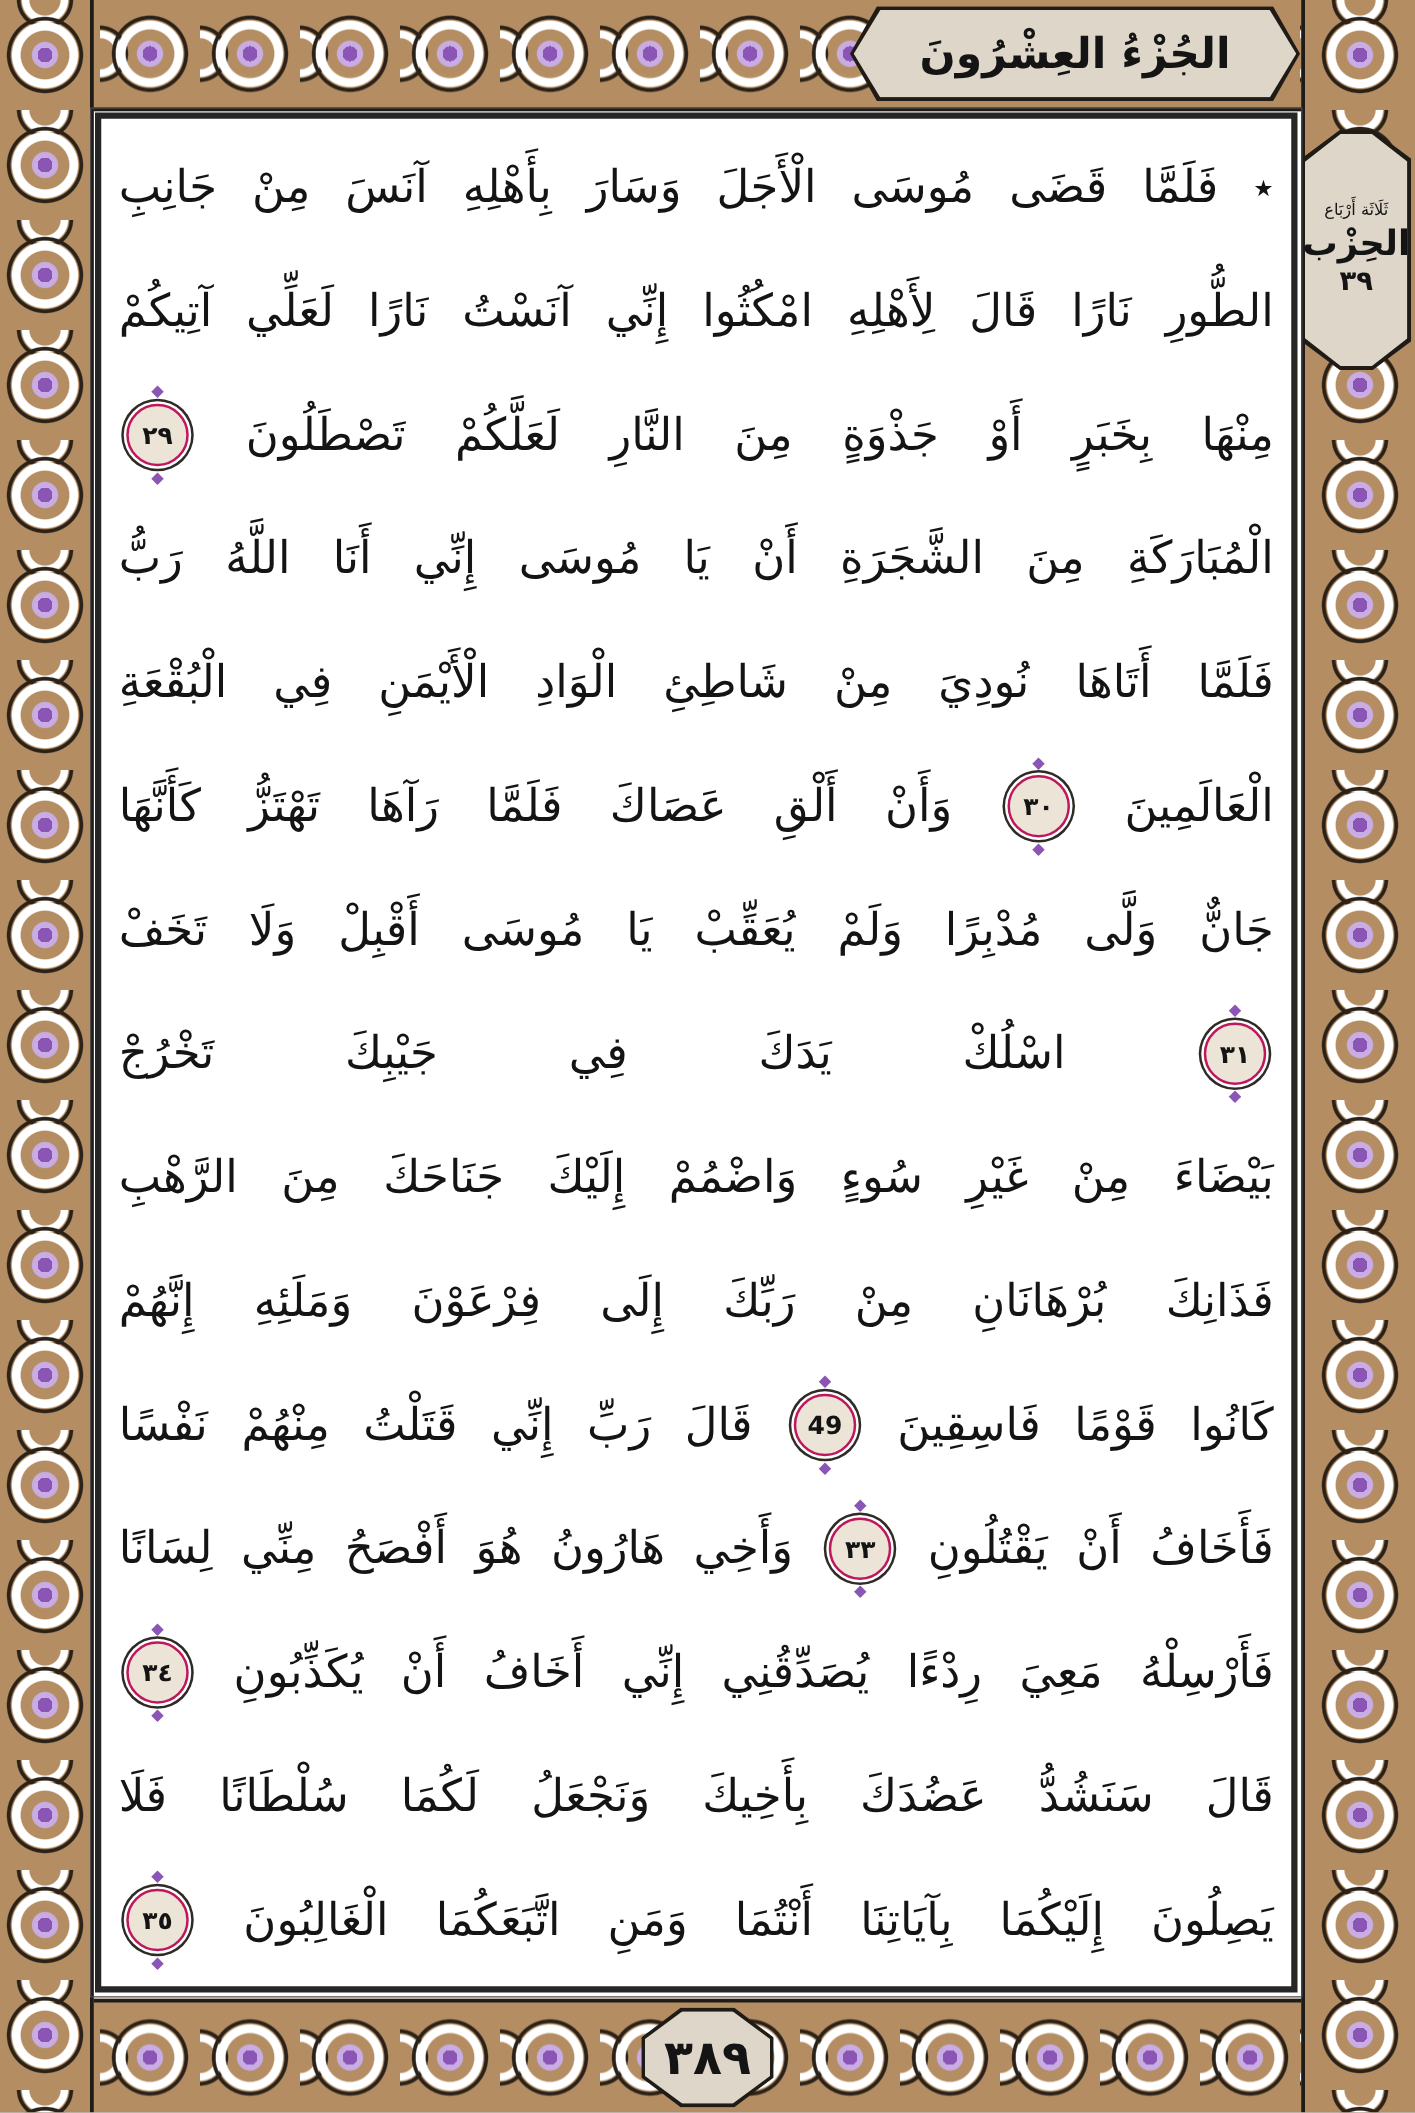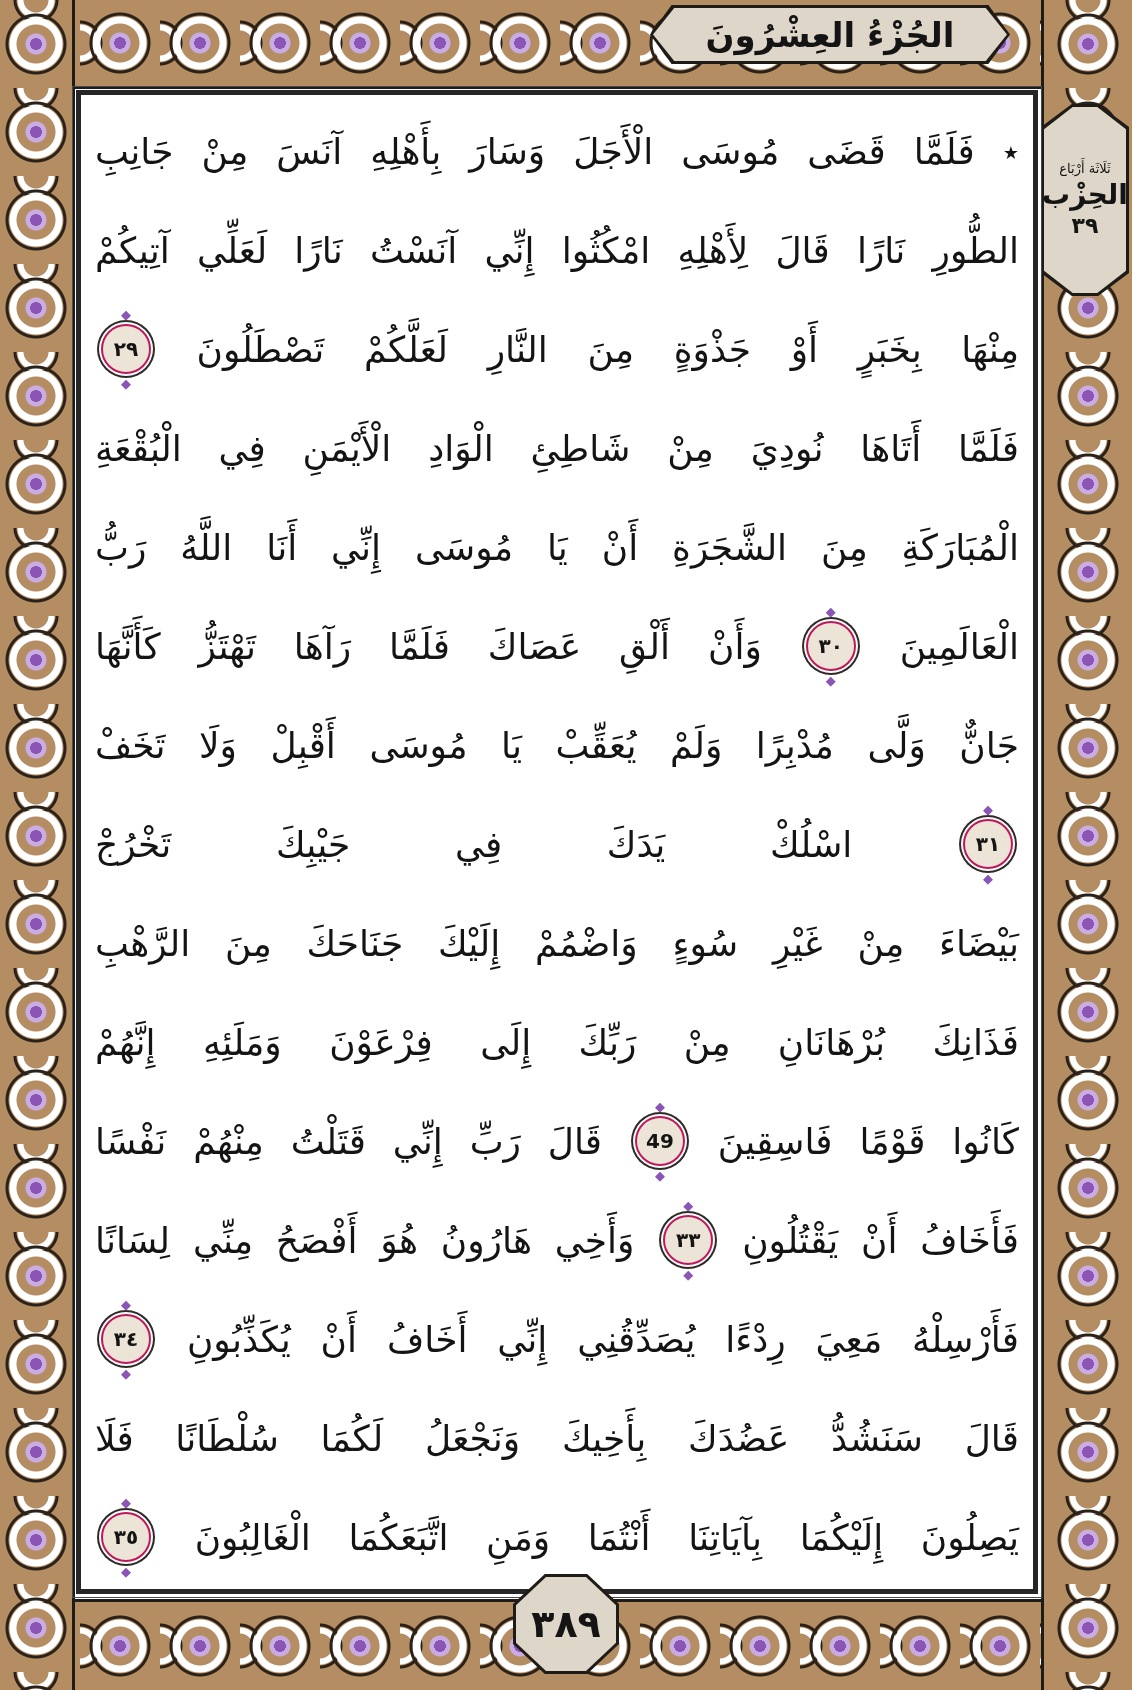--- a/index.html
+++ b/index.html
@@ -67,30 +67,30 @@
   .cart .cart-label{
     position:absolute;inset:0;display:flex;align-items:center;justify-content:center;
     color:#141414;text-align:center;
   }
   .oct-h{clip-path:polygon(6% 0,94% 0,100% 50%,94% 100%,6% 100%,0 50%);}
   .oct-v{clip-path:polygon(35% 0,65% 0,100% 12%,100% 88%,65% 100%,35% 100%,0 88%,0 12%);}
   .oct-p{clip-path:polygon(30% 0,70% 0,100% 30%,100% 70%,70% 100%,30% 100%,0 70%,0 30%);}
 
   .cart-surah{left:180px;top:6px;width:335px;height:66px;}
   .cart-surah .cart-label{font-size:34px;font-weight:bold;}
-  .cart-juz{left:650px;top:5px;width:360px;height:59px;}
+  .cart-juz{left:680px;top:5px;width:360px;height:76px;}
   .cart-juz .cart-label{font-size:34px;font-weight:bold;}
 
   .cart-hizb{right:3px;top:104px;width:88px;height:192px;}
   .cart-hizb .cart-label{flex-direction:column;gap:2px;line-height:1.15;}
   .hizb-small{font-size:13px;}
   .hizb-big{font-size:28px;font-weight:bold;}
   .hizb-num{font-size:22px;font-weight:bold;}
 
-  .cart-pagenum{left:50%;transform:translateX(-50%);bottom:16px;width:106px;height:100px;}
+  .cart-pagenum{left:50%;transform:translateX(-50%);bottom:4px;width:106px;height:80px;}
   .cart-pagenum .cart-label{font-size:38px;font-weight:bold;}
 
   
   .text-frame{
     position:absolute;
     left:76px;top:90px;right:94px;bottom:96px;
     background:#ffffff;
     border:5px solid #262626;
     outline:1px solid #4a4a4a;
     outline-offset:3px;
@@ -163,22 +163,22 @@
     </div>
   </div>
 
   <div class="text-frame" data-name="quran-text-frame">
     <div class="quran-lines" data-name="quran-lines">
         <div class="quran-line" data-name="quran-line"><span class="rub-star" data-name="rub-el-hizb-star-icon">٭</span> <span data-name="ayah-text">فَلَمَّا قَضَى مُوسَى الْأَجَلَ وَسَارَ بِأَهْلِهِ آنَسَ مِنْ جَانِبِ</span></div>
         <div class="quran-line" data-name="quran-line"><span data-name="ayah-text">الطُّورِ نَارًا قَالَ لِأَهْلِهِ امْكُثُوا إِنِّي آنَسْتُ نَارًا لَعَلِّي آتِيكُمْ</span></div>
         <div class="quran-line" data-name="quran-line"><span data-name="ayah-text">مِنْهَا بِخَبَرٍ أَوْ جَذْوَةٍ مِنَ النَّارِ لَعَلَّكُمْ تَصْطَلُونَ</span> <span class="ayah-marker" data-name="ayah-number-marker">
             <span class="ayah-num" data-name="ayah-number">٢٩</span>
           </span></div>
+        <div class="quran-line" data-name="quran-line"><span data-name="ayah-text">الْمُبَارَكَةِ مِنَ الشَّجَرَةِ أَنْ يَا مُوسَى إِنِّي أَنَا اللَّهُ رَبُّ</span></div>
         <div class="quran-line" data-name="quran-line"><span data-name="ayah-text">فَلَمَّا أَتَاهَا نُودِيَ مِنْ شَاطِئِ الْوَادِ الْأَيْمَنِ فِي الْبُقْعَةِ</span></div>
-        <div class="quran-line" data-name="quran-line"><span data-name="ayah-text">الْمُبَارَكَةِ مِنَ الشَّجَرَةِ أَنْ يَا مُوسَى إِنِّي أَنَا اللَّهُ رَبُّ</span></div>
         <div class="quran-line" data-name="quran-line"><span data-name="ayah-text">الْعَالَمِينَ</span> <span class="ayah-marker" data-name="ayah-number-marker">
             <span class="ayah-num" data-name="ayah-number">٣٠</span>
           </span> <span data-name="ayah-text">وَأَنْ أَلْقِ عَصَاكَ فَلَمَّا رَآهَا تَهْتَزُّ كَأَنَّهَا</span></div>
         <div class="quran-line" data-name="quran-line"><span data-name="ayah-text">جَانٌّ وَلَّى مُدْبِرًا وَلَمْ يُعَقِّبْ يَا مُوسَى أَقْبِلْ وَلَا تَخَفْ</span></div>
         <div class="quran-line" data-name="quran-line"> <span class="ayah-marker" data-name="ayah-number-marker">
             <span class="ayah-num" data-name="ayah-number">٣١</span>
           </span> <span data-name="ayah-text">اسْلُكْ يَدَكَ فِي جَيْبِكَ تَخْرُجْ</span></div>
         <div class="quran-line" data-name="quran-line"><span data-name="ayah-text">بَيْضَاءَ مِنْ غَيْرِ سُوءٍ وَاضْمُمْ إِلَيْكَ جَنَاحَكَ مِنَ الرَّهْبِ</span></div>
         <div class="quran-line" data-name="quran-line"><span data-name="ayah-text">فَذَانِكَ بُرْهَانَانِ مِنْ رَبِّكَ إِلَى فِرْعَوْنَ وَمَلَئِهِ إِنَّهُمْ</span></div>
         <div class="quran-line" data-name="quran-line"><span data-name="ayah-text">كَانُوا قَوْمًا فَاسِقِينَ</span> <span class="ayah-marker" data-name="ayah-number-marker">

